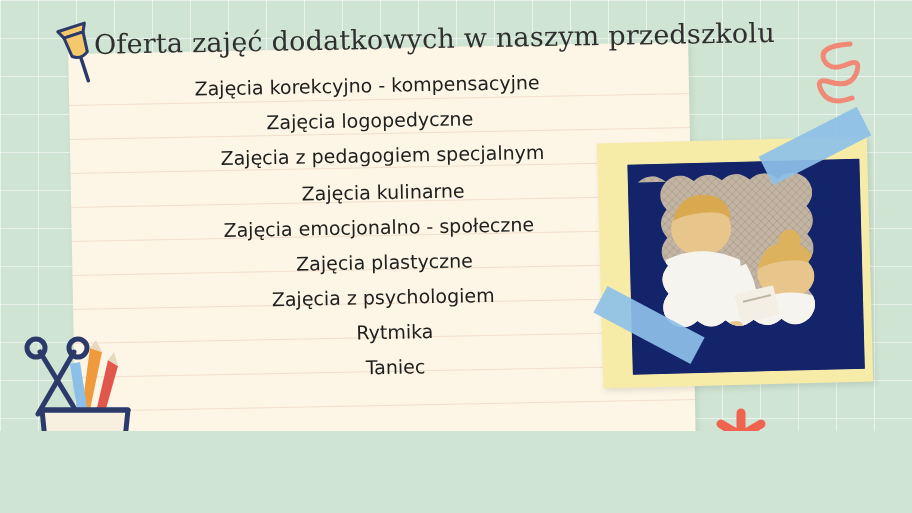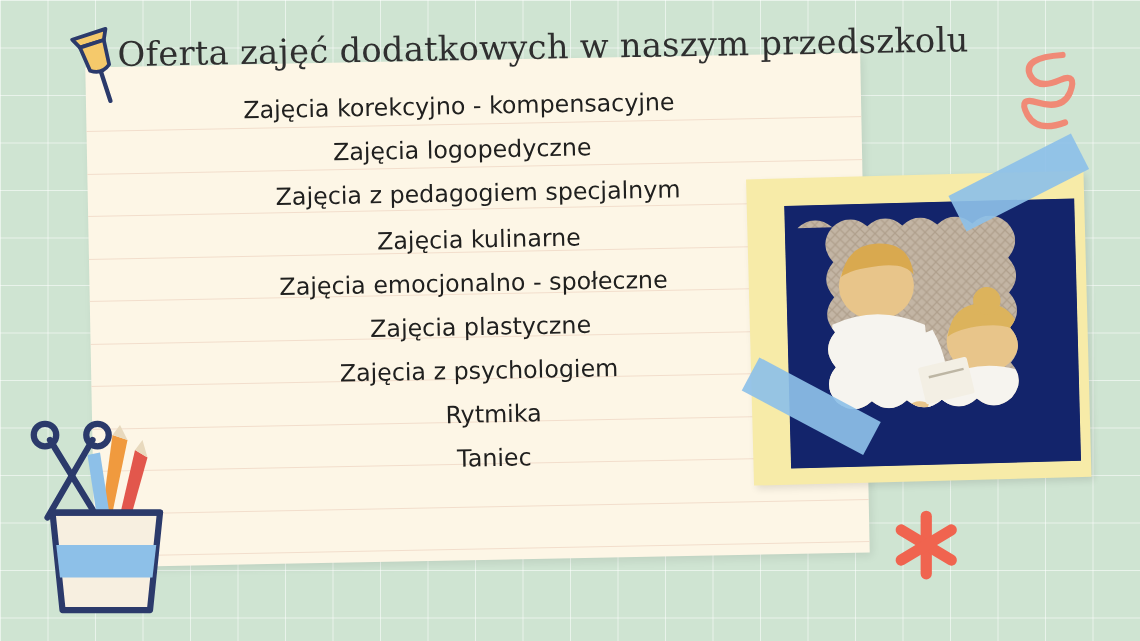--- a/index.html
+++ b/index.html
@@ -11,21 +11,21 @@
     height: 513px;
     overflow: hidden;
     font-family: "DejaVu Sans", sans-serif;
     background: #cfe4d2;
   }
 
   
   .canvas {
     position: relative;
     width: 912px;
-    height: 513px;
+    height: 431px;
     background-color: #cfe4d2;
     background-image:
       linear-gradient(to right, rgba(255,255,255,0.55) 1px, transparent 1px),
       linear-gradient(to bottom, rgba(255,255,255,0.55) 1px, transparent 1px);
     background-size: 38px 38px;
     overflow: hidden;
   }
 
   
   .paper {

